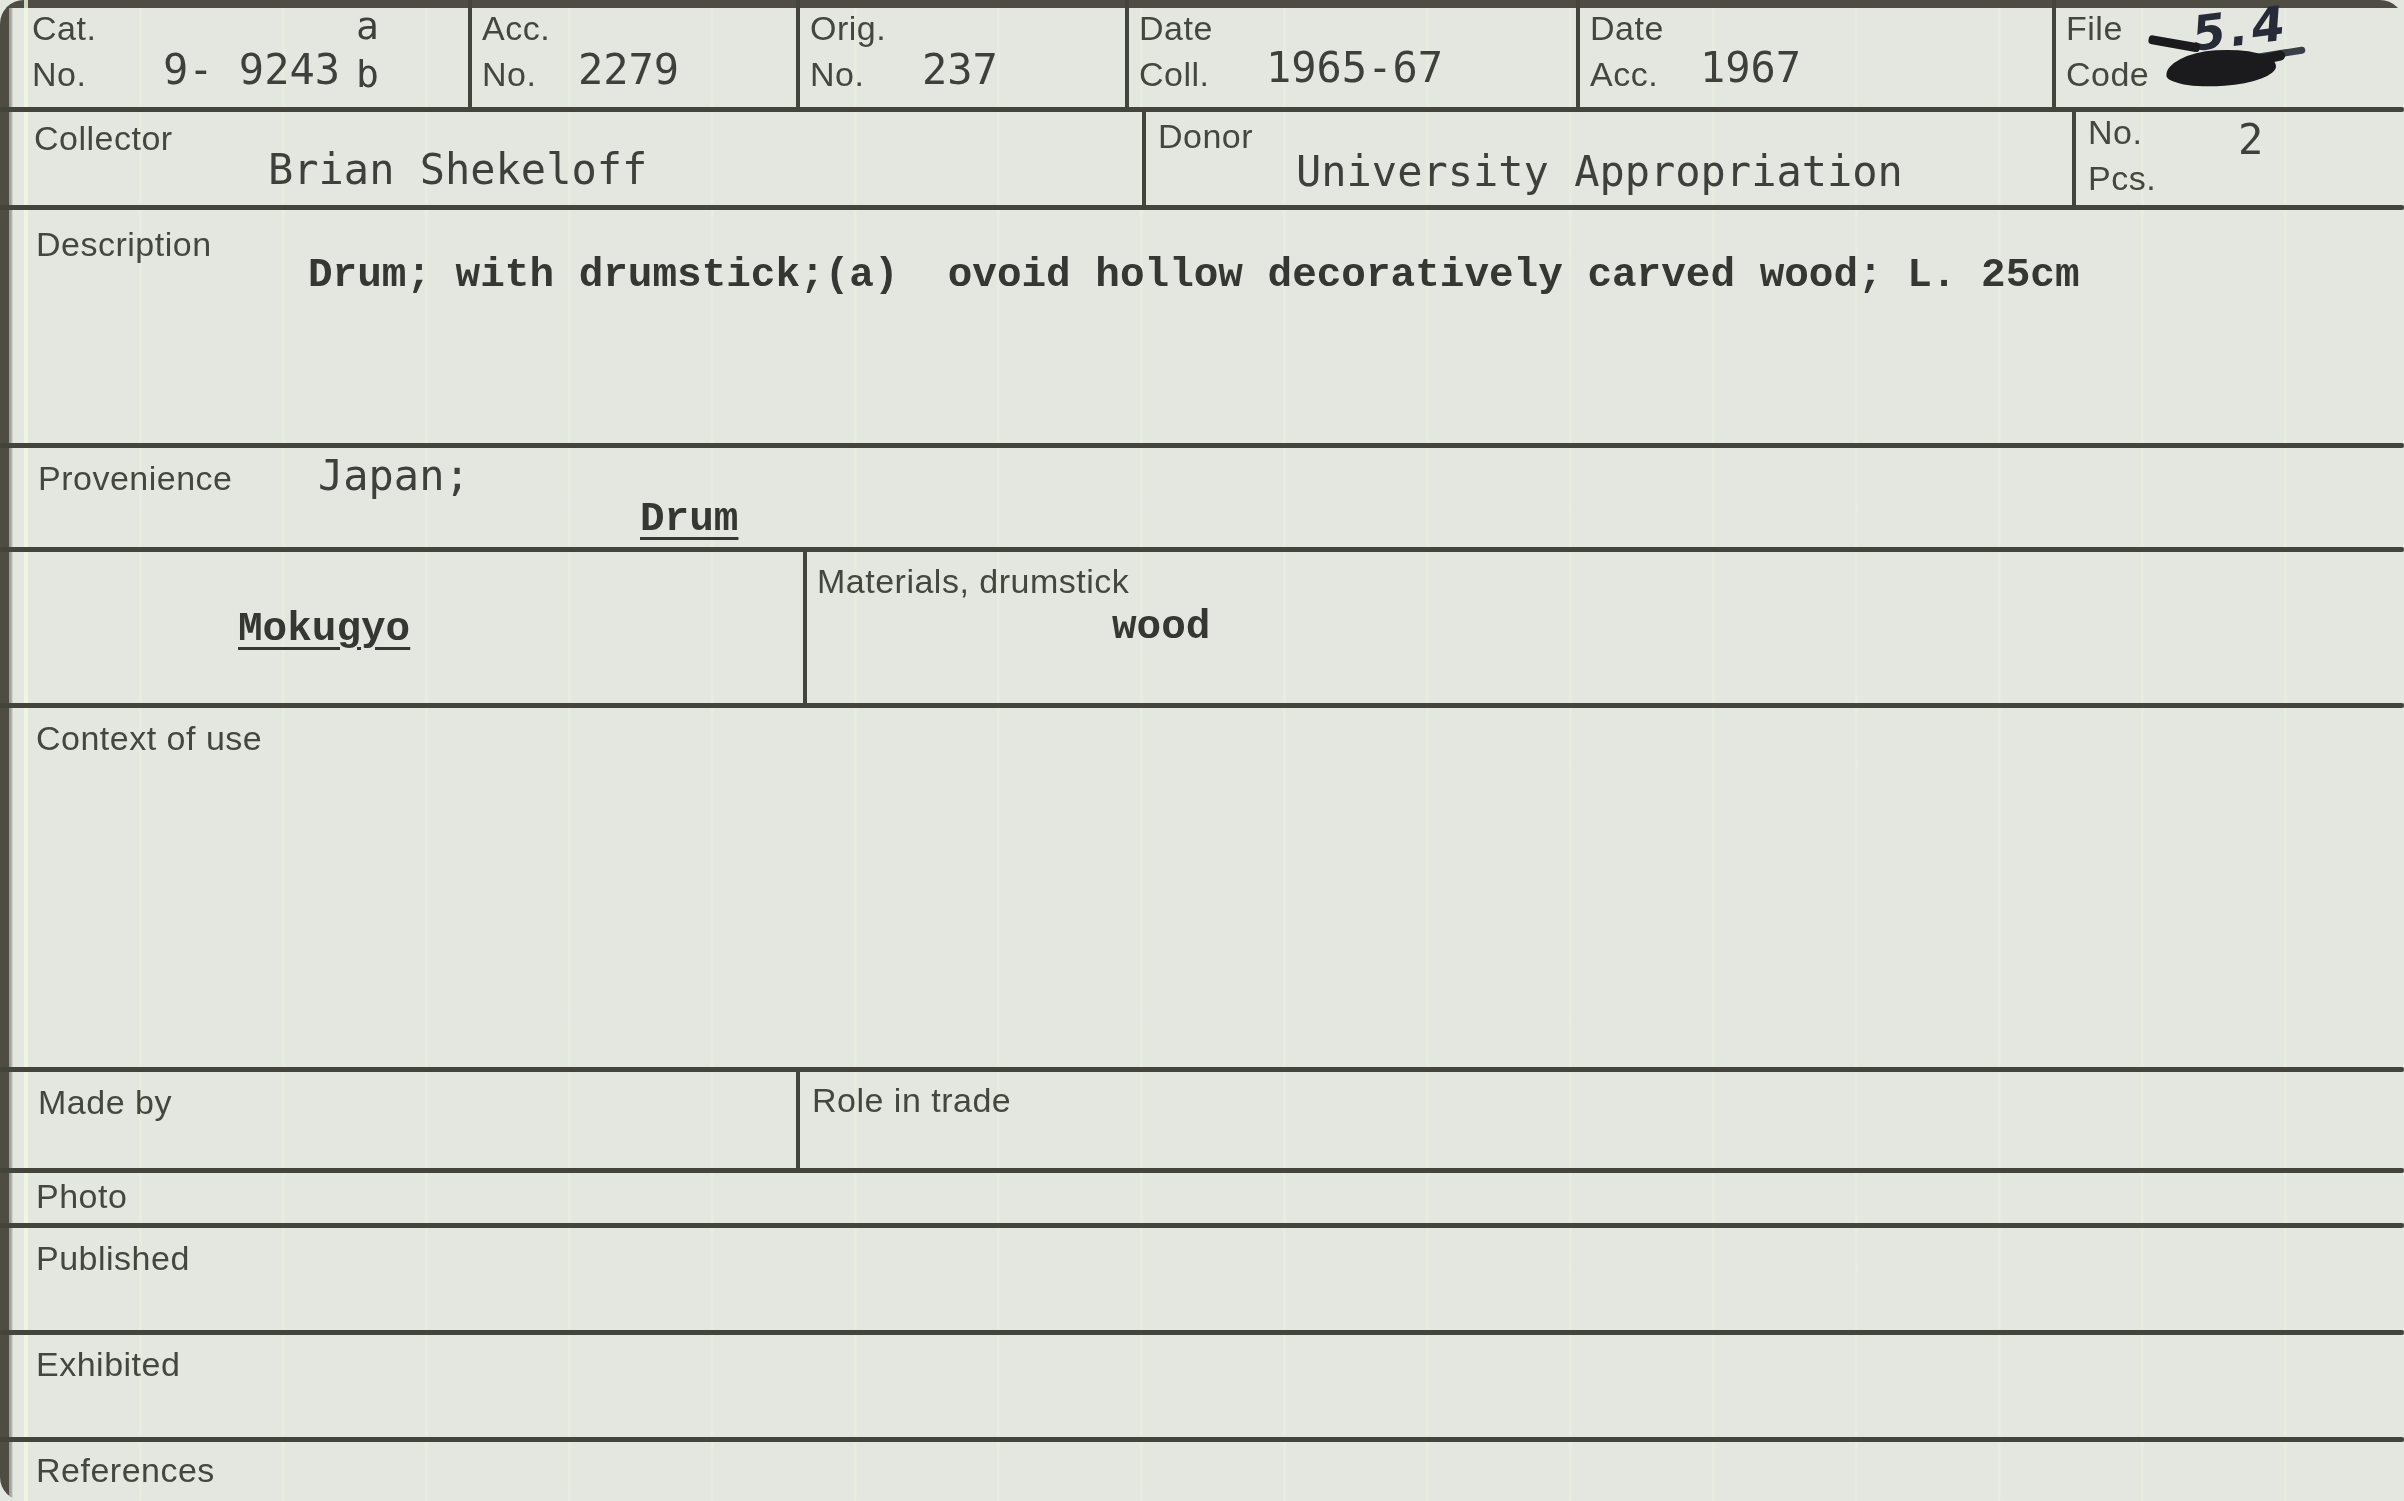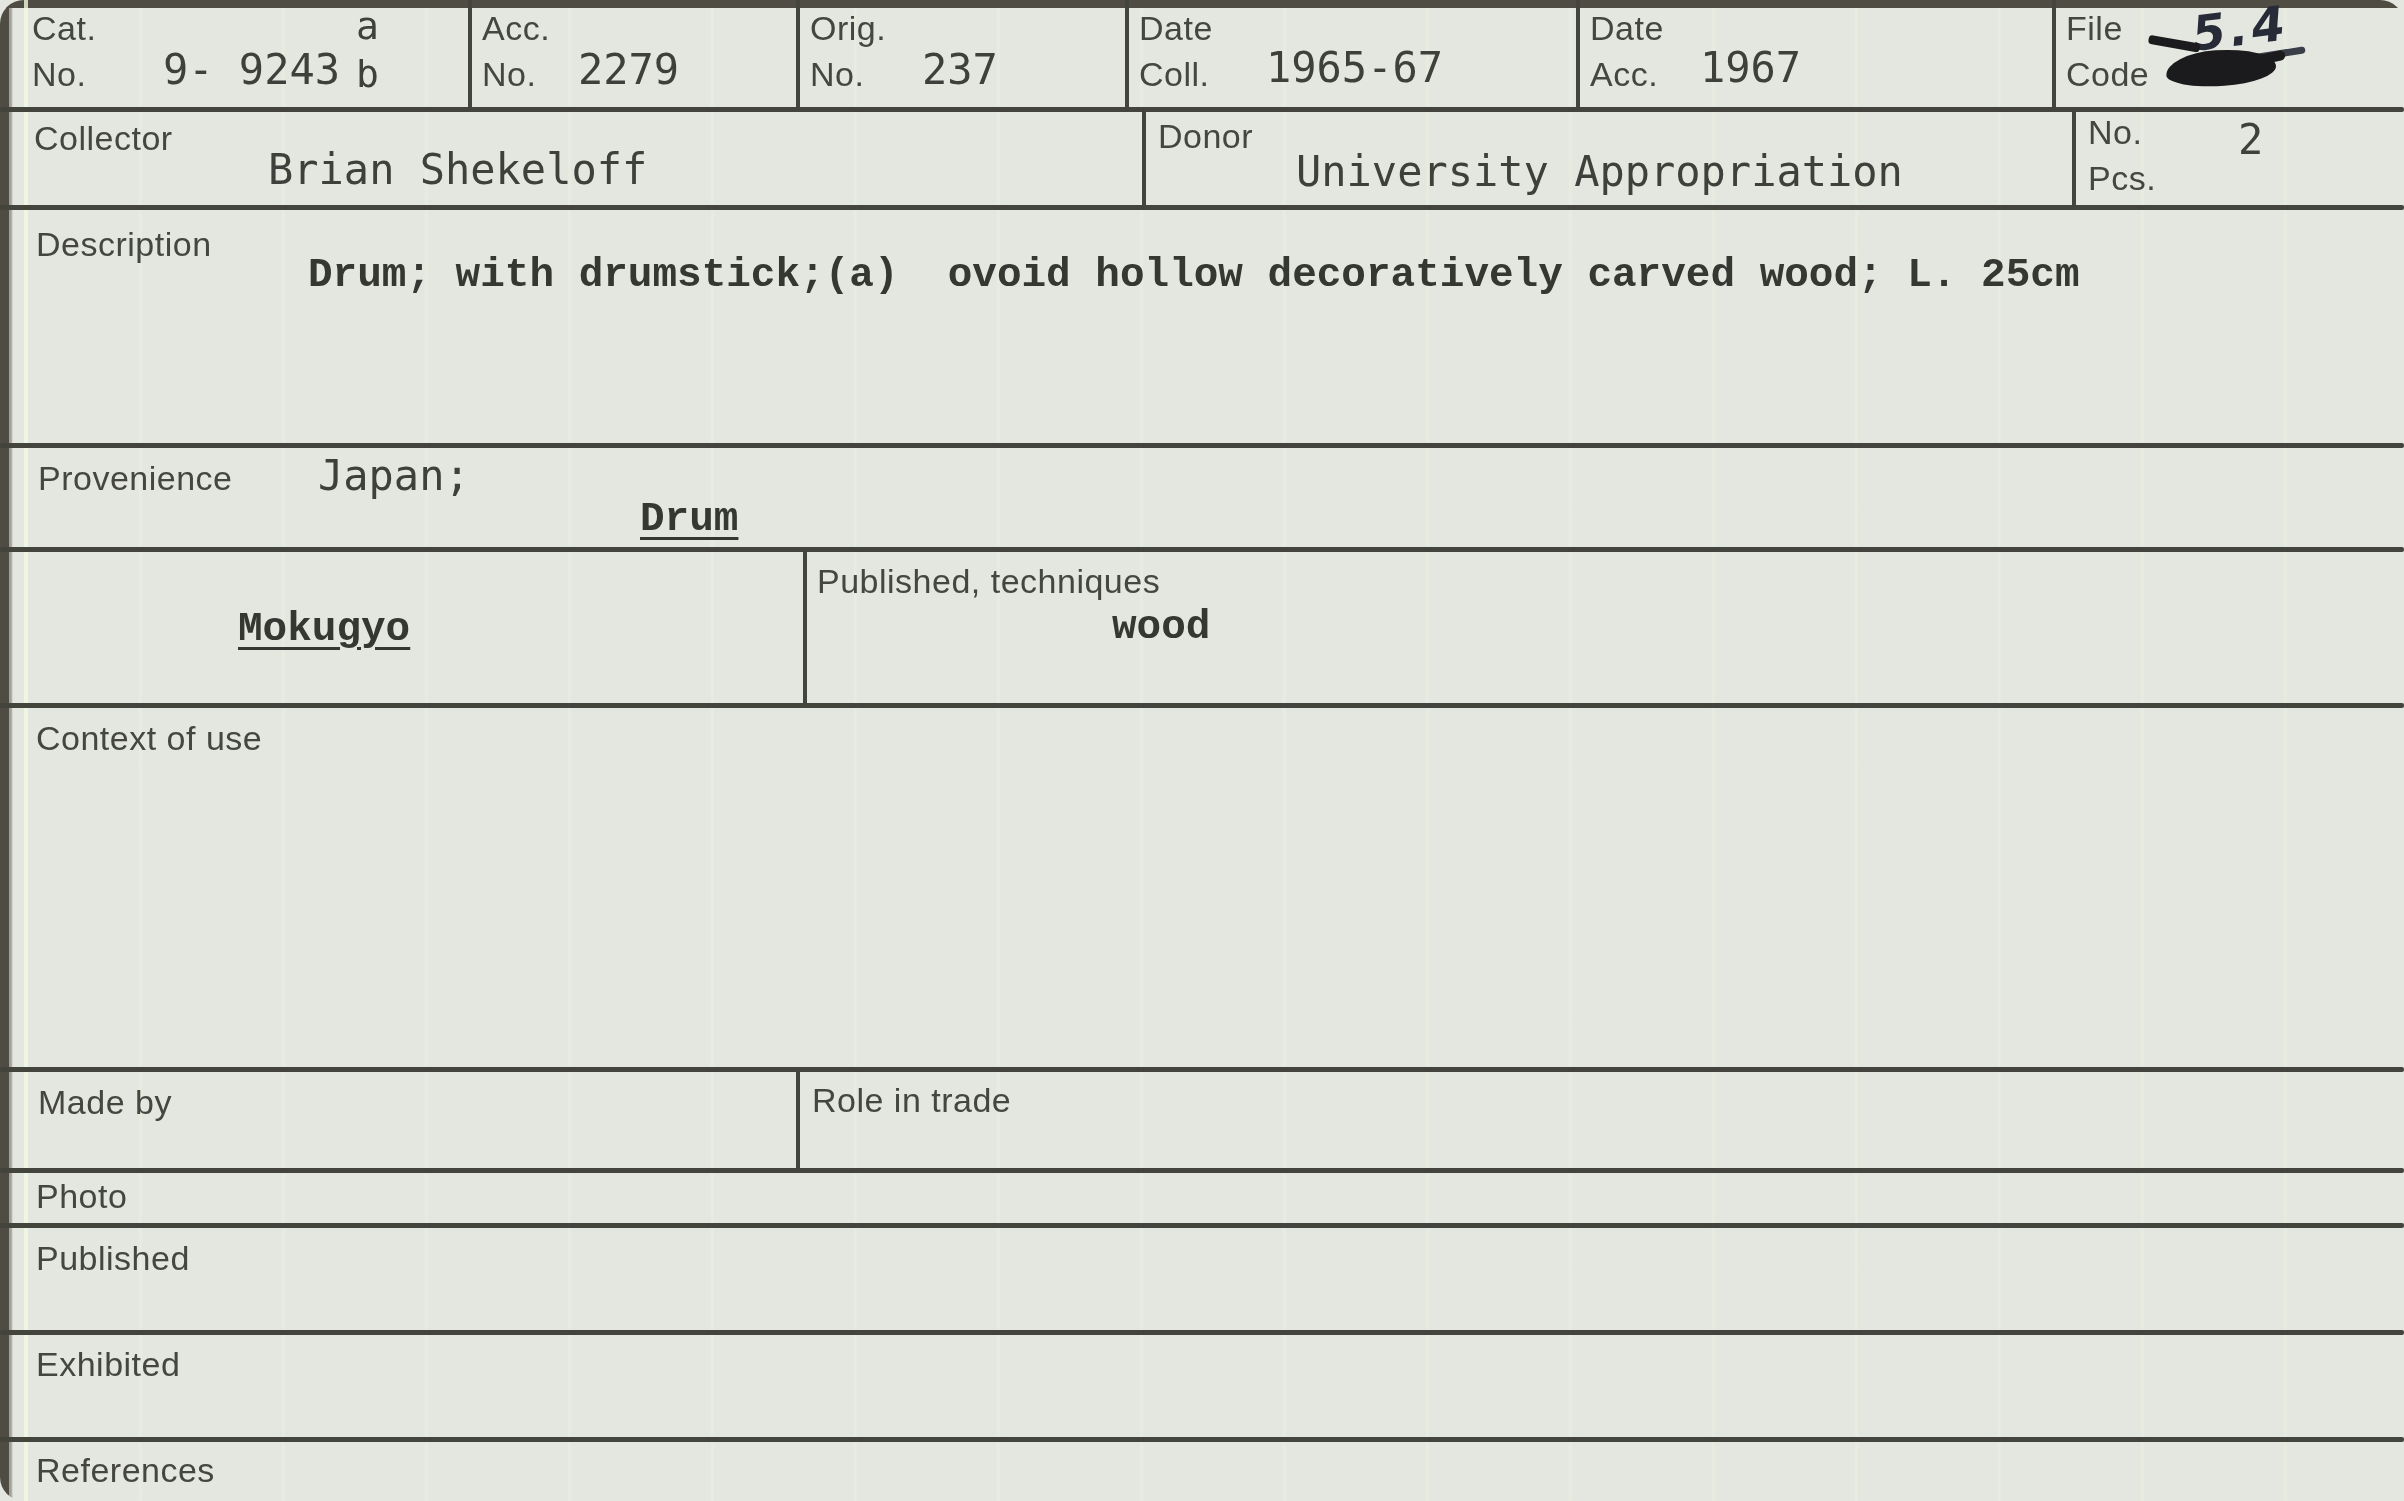--- a/index.html
+++ b/index.html
@@ -137,21 +137,21 @@
 
   <span class="lbl" style="left:36px;top:224px">Description</span>
   <span class="typeser" style="left:308px;top:250px">Drum; with drumstick;(a)  ovoid hollow decoratively carved wood; L. 25cm</span>
 
   <span class="lbl" style="left:38px;top:458px">Provenience</span>
   <span class="typed" style="left:318px;top:452px">Japan;</span>
   <span class="typeser u" style="left:640px;top:494px">Drum</span>
 
   <span class="typeser u" style="left:238px;top:604px">Mokugyo</span>
 
-  <span class="lbl" style="left:817px;top:561px">Published, techniques</span>
+  <span class="lbl" style="left:817px;top:561px">Materials, drumstick</span>
   <span class="typeser" style="left:1112px;top:602px">wood</span>
 
   <span class="lbl" style="left:36px;top:718px">Context of use</span>
 
   <span class="lbl" style="left:38px;top:1082px">Made by</span>
   <span class="lbl" style="left:812px;top:1080px">Role in trade</span>
 
   <span class="lbl" style="left:36px;top:1176px">Photo</span>
   <span class="lbl" style="left:36px;top:1238px">Published</span>
   <span class="lbl" style="left:36px;top:1344px">Exhibited</span>

